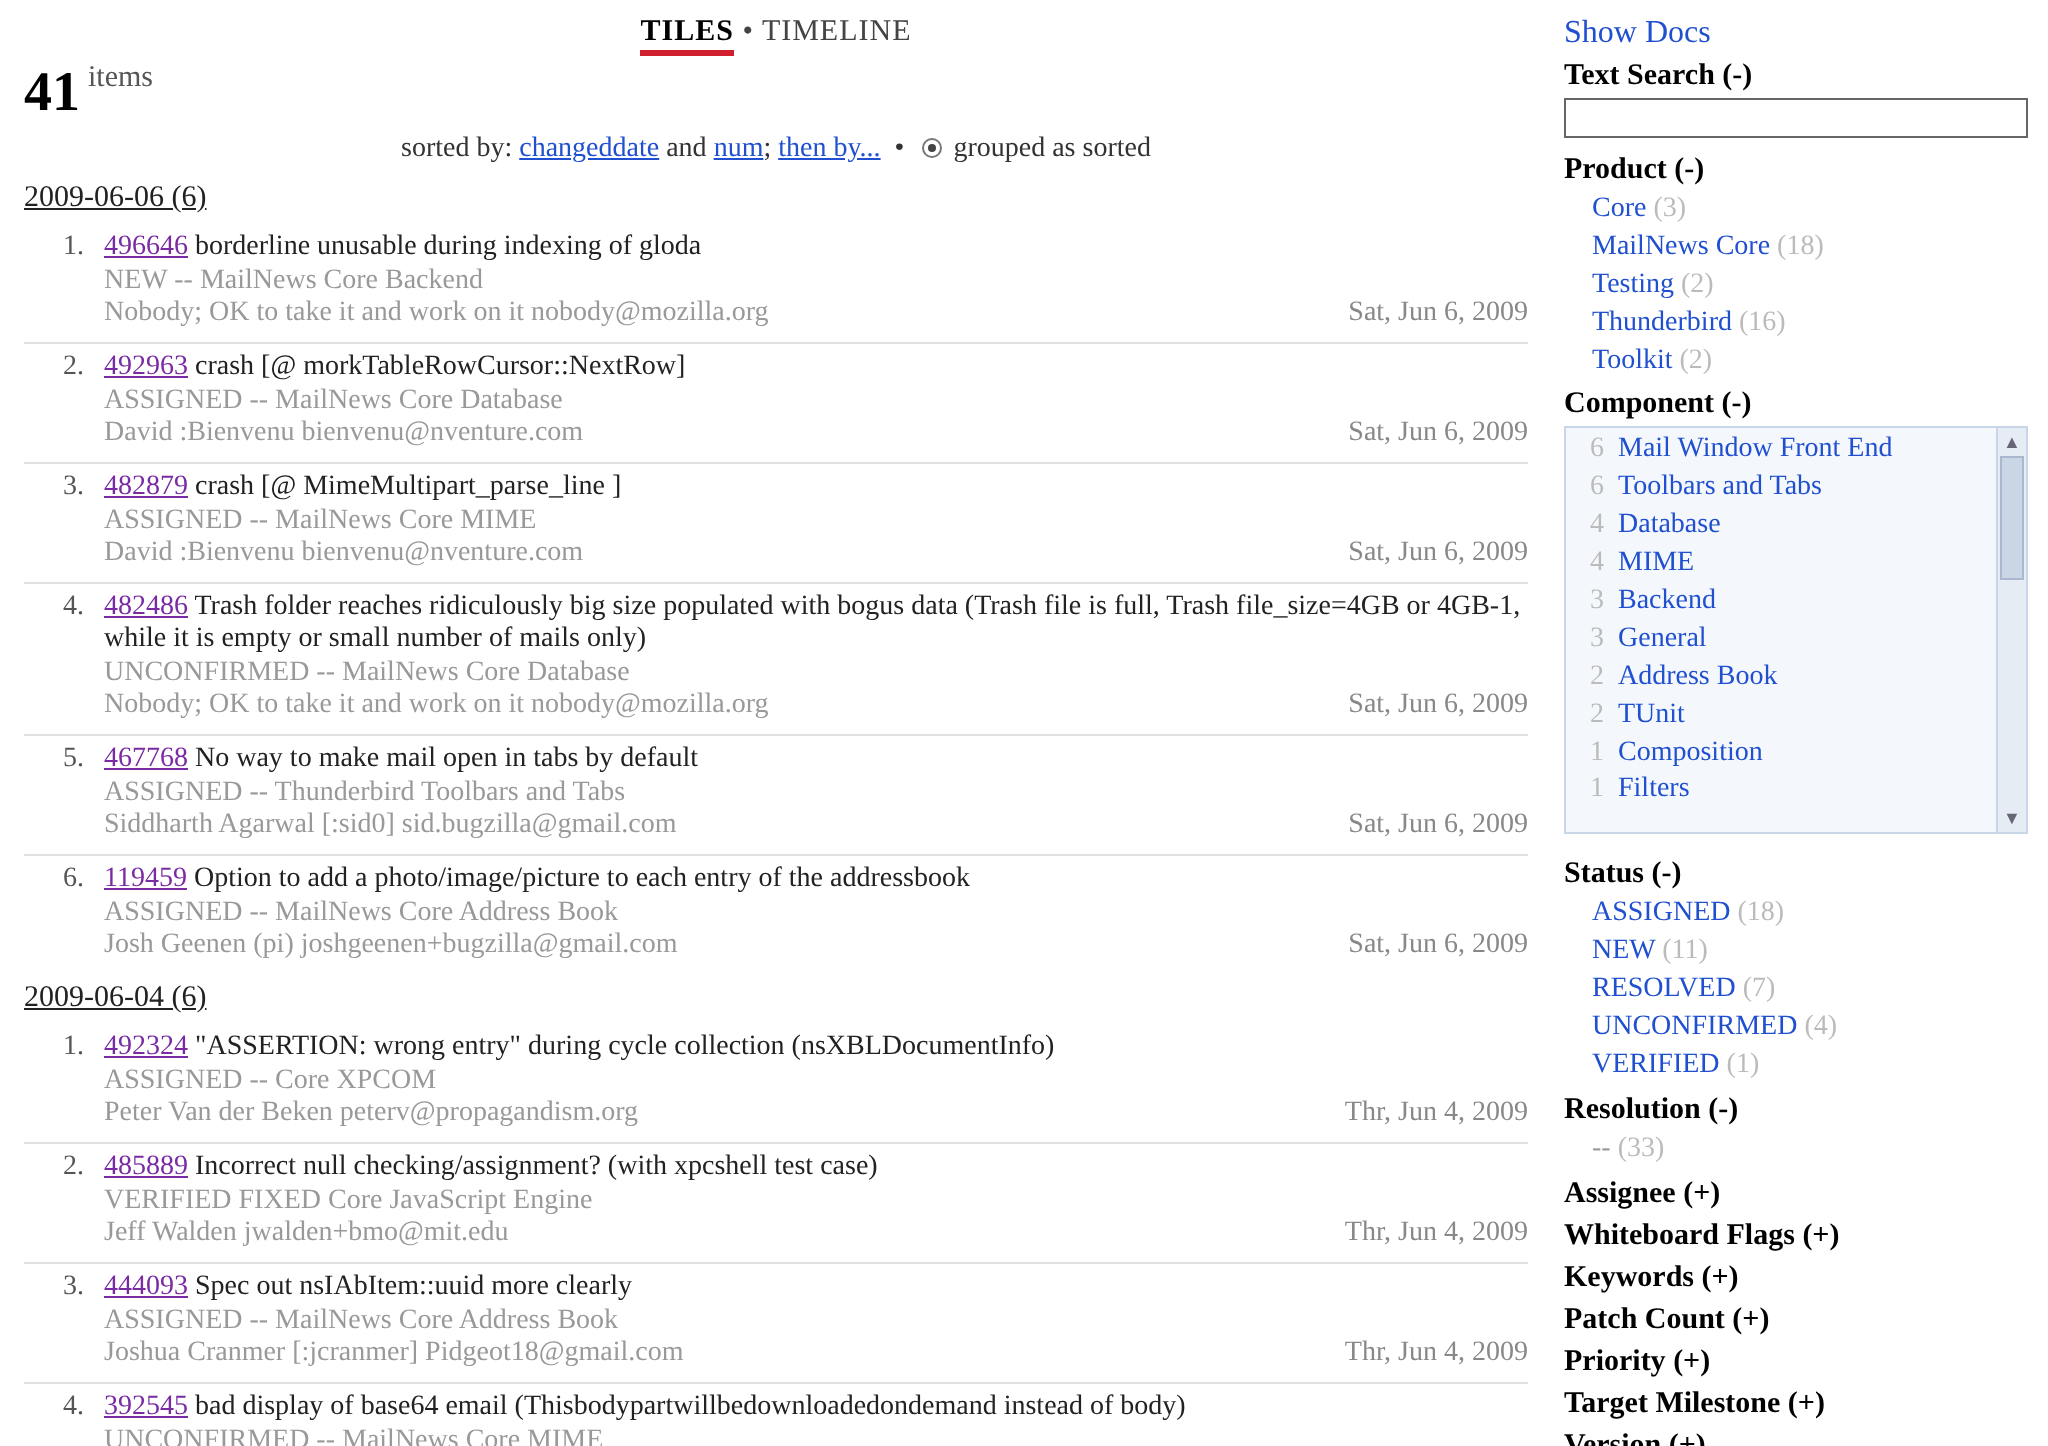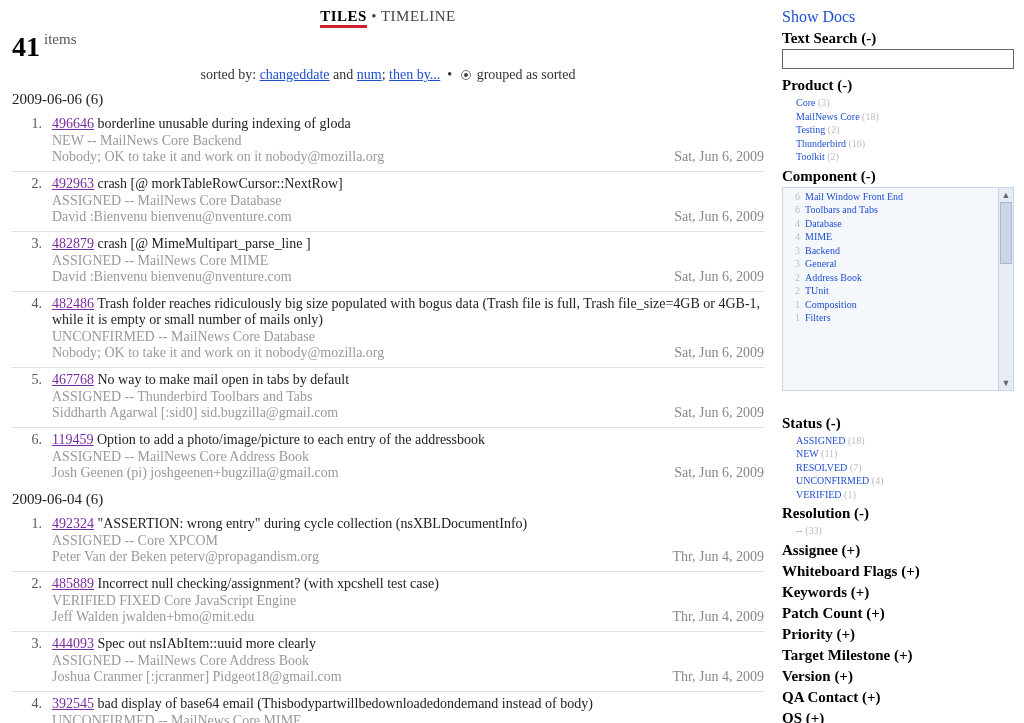--- a/index.html
+++ b/index.html
@@ -25,39 +25,39 @@
   .view-tabs .active { font-weight: bold; border-bottom: 3px solid #d02030; padding-bottom: 1px; color: #000000; }
 
   .header-row { display: flex; align-items: flex-start; margin-bottom: 4px; }
   .count-big { font-size: 28px; font-weight: bold; color: #000; margin-right: 4px; }
   .count-label { font-size: 15px; color: #555; }
   .sort-line { text-align: center; font-size: 14px; color: #333; margin-bottom: 8px; }
   .sort-line .link { color: #2050d0; text-decoration: underline; }
   .radio-dot { display:inline-block; width:10px; height:10px; border-radius:50%; border:1px solid #777; position:relative; top:1px; margin:0 2px; }
   .radio-dot::after { content:""; position:absolute; inset:2px; background:#444; border-radius:50%; }
 
-  .group-header { font-size: 15px; color: #222; margin: 4px 0 4px 0; }
+  .group-header { font-size: 15px; color: #222; margin: 4px 0 4px 0; text-decoration: underline; }
 
   .bug-list { margin:0; padding:0; }
   .bug-row { display:flex; border-top:1px solid #e0e0e0; padding: 4px 0 6px 0; }
   .bug-list .bug-row:first-child { border-top:none; }
   .bug-num { width: 40px; text-align:right; padding-right:10px; color:#555; font-size:14px; }
   .bug-body { flex:1; position:relative; }
   .bug-title-line { font-size:14px; color:#222; }
   .bug-title-line .summary { color:#222; }
   .bug-status { color:#999; font-size:14px; margin-top:1px; }
   .bug-assignee { color:#999; font-size:14px; }
   .bug-date { position:absolute; right:0; bottom:0; color:#888; font-size:14px; }
 
   
   .side-link { color:#2050d0; cursor:pointer; font-size:16px; display:block; margin-bottom:2px; }
   .facet-title { font-weight:bold; color:#000; font-size:15px; margin: 4px 0 2px 0; }
   .facet-title .toggle { font-weight:bold; }
   .search-box { width:100%; border:1px solid #666; height:20px; font-size:13px; padding:1px 3px; margin-bottom:4px; }
-  .facet-item { padding-left:14px; font-size:10px; line-height:1.35; white-space:nowrap; }
+  .facet-item { padding-left:14px; font-size:14px; line-height:1.35; white-space:nowrap; }
   .facet-item .cnt { color:#bbb; }
   .facet-item .name { color:#2050d0; cursor:pointer; }
   .facet-item.dim .name { color:#999; }
 
   .component-box-wrap { display:flex; align-items:stretch; margin-top:2px; }
   .component-box { flex:1; background:#f4f7fb; border:1px solid #c8d6e8; border-right:none; height:204px; overflow:hidden; padding:2px 0 2px 6px; }
   .component-box .facet-item { padding-left:6px; }
   .scrollbar { width:16px; background:#e6ecf3; border:1px solid #c8d6e8; position:relative; }
   .scroll-thumb { position:absolute; left:1px; right:1px; top:14px; height:62px; background:#cad6e5; border:1px solid #aab8cf; }
   .scroll-arrow { position:absolute; left:0; right:0; height:14px; font-size:9px; text-align:center; color:#667; line-height:14px; }
@@ -227,21 +227,21 @@
         <div class="facet-item"><span class="cnt">1</span> &nbsp;<span class="name">Composition</span></div>
         <div class="facet-item"><span class="cnt">1</span> &nbsp;<span class="name">Filters</span></div>
       </div>
     <div class="scrollbar">
       <div class="scroll-arrow sa-top">▲</div>
       <div class="scroll-thumb"></div>
       <div class="scroll-arrow sa-bot">▼</div>
     </div>
   </div>
 
-  <div class="facet-title" style="margin-top:24px;">
+  <div class="facet-title" style="margin-top:12px;">
     <span>Status</span>
     <span class="toggle">(-)</span>
   </div>
   <div id="status-items">
       <div class="facet-item"><span class="name">ASSIGNED</span> <span class="cnt">(18)</span></div>
       <div class="facet-item"><span class="name">NEW</span> <span class="cnt">(11)</span></div>
       <div class="facet-item"><span class="name">RESOLVED</span> <span class="cnt">(7)</span></div>
       <div class="facet-item"><span class="name">UNCONFIRMED</span> <span class="cnt">(4)</span></div>
       <div class="facet-item"><span class="name">VERIFIED</span> <span class="cnt">(1)</span></div>
     </div>

